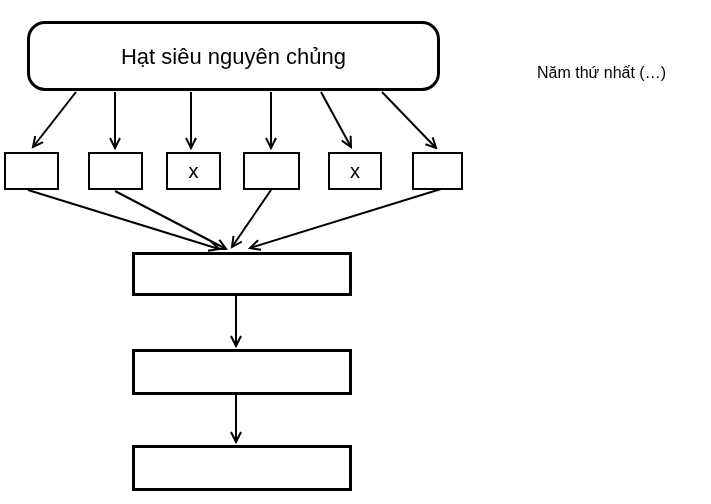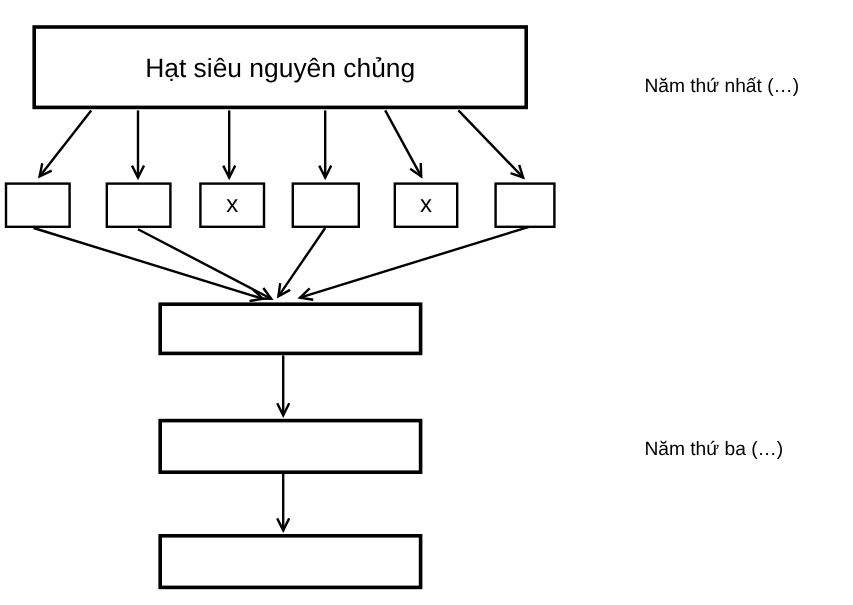--- a/index.html
+++ b/index.html
@@ -27,20 +27,21 @@
     flex-direction: column;
     align-items: center;
     justify-content: center;
     text-align: center;
   }
   .top-box {
     left: 27px; top: 21px;
     width: 413px; height: 70px;
     font-size: 22px;
     line-height: 25px;
+    border-radius: 18px;
   }
   .seed-box {
     top: 152px;
     height: 38px;
     border-width: 2px;
     font-size: 20px;
     line-height: 20px;
   }
   .seed-1 { left: 4px;   width: 55px; }
   .seed-2 { left: 88px;  width: 55px; }
@@ -125,15 +126,14 @@
     <span></span>
   </div>
   <div class="box stage-box stage-2">
     <span></span>
   </div>
   <div class="box stage-box stage-3">
     <span></span>
   </div>
 
   <div class="year-label year-1">Năm thứ nhất (…)</div>
-  <div class="year-label year-3">Năm thứ ba (…)</div>
 
 </div>
 
 </body></html>

